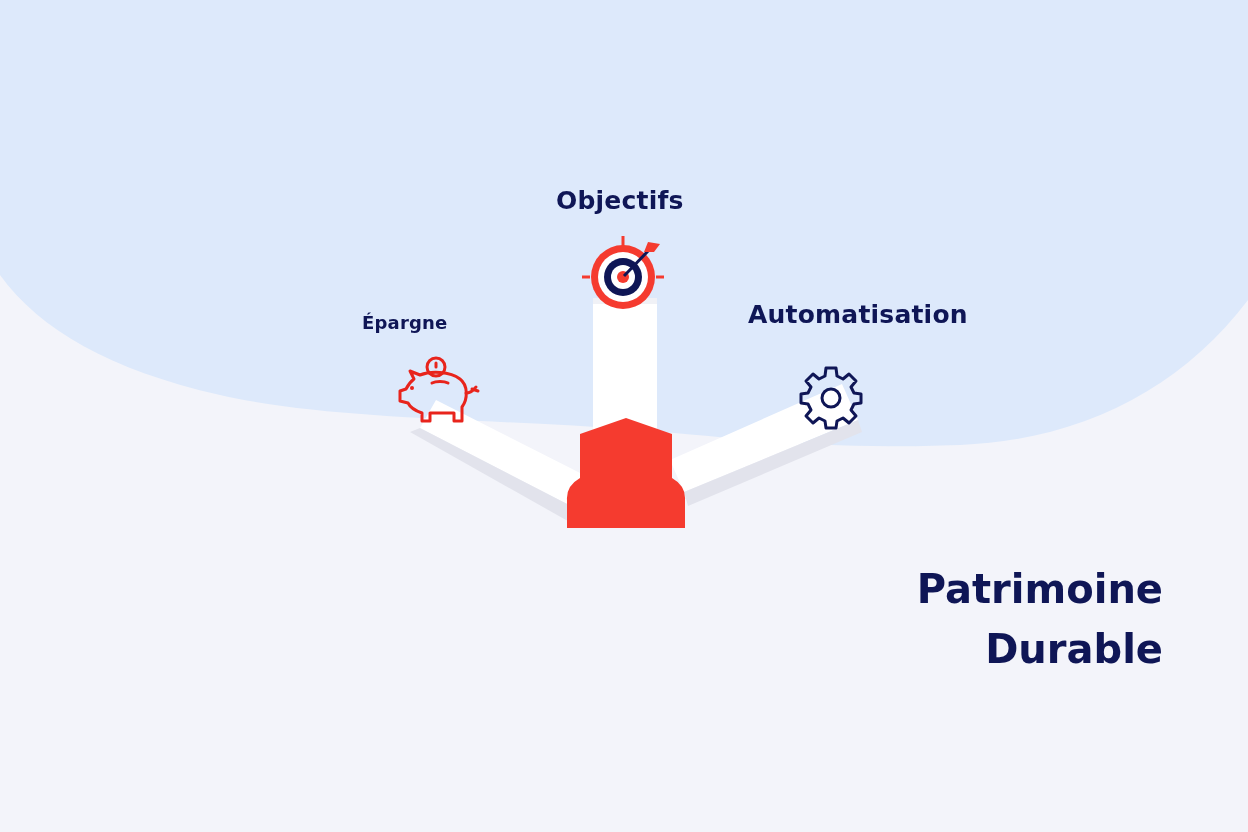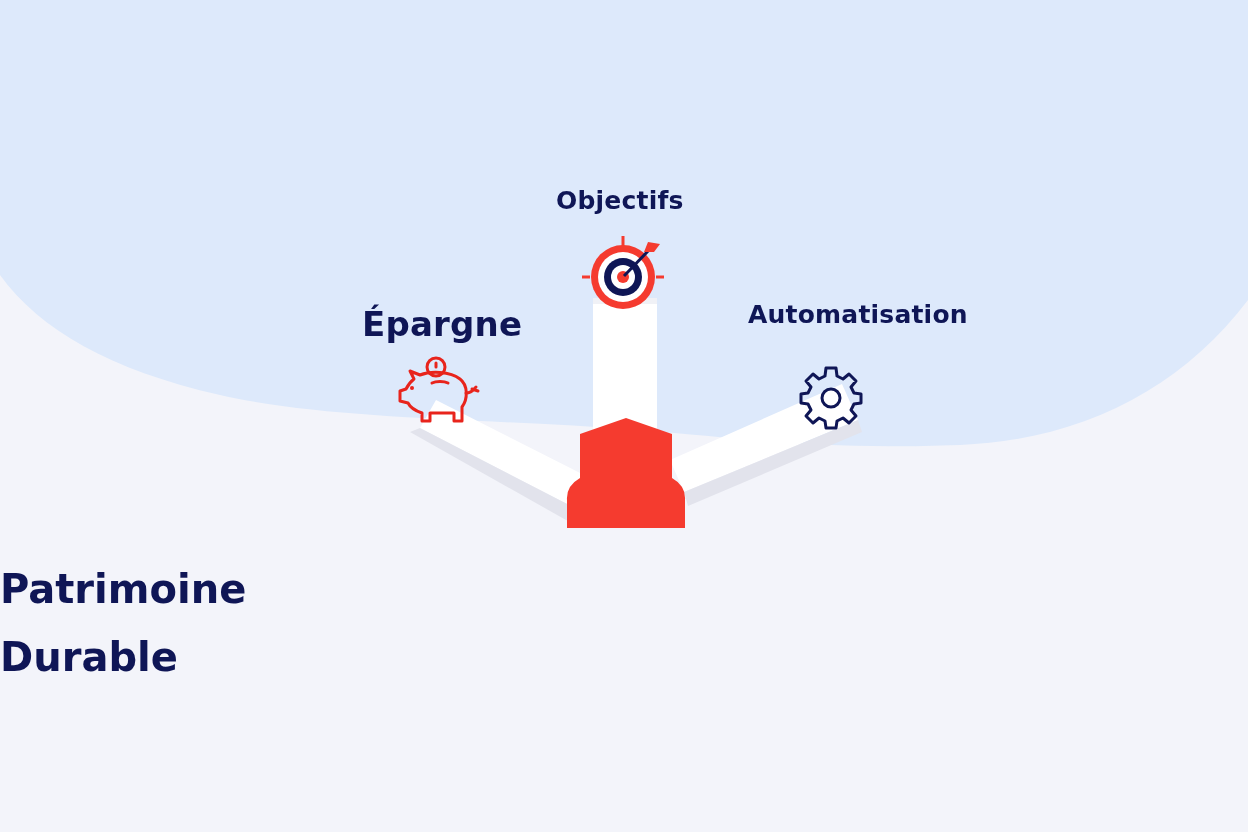--- a/index.html
+++ b/index.html
@@ -1,24 +1,24 @@
 <!DOCTYPE html>
 <html><head>
 <meta charset="utf-8">
 <style>
   html,body{margin:0;padding:0;}
   body{width:1248px;height:832px;overflow:hidden;background:#f3f4fa;position:relative;font-family:"DejaVu Sans","Liberation Sans",sans-serif;}
   .bg{position:absolute;left:0;top:0;width:1248px;height:832px;}
   .label{position:absolute;color:#0f1656;font-weight:bold;white-space:nowrap;letter-spacing:0.2px;}
   .lbl-obj{left:556px;top:186px;font-size:25px;}
-  .lbl-epa{left:362px;top:304px;font-size:34px;}
+  .lbl-epa{left:362px;top:312px;font-size:18px;}
   .lbl-aut{left:748px;top:300px;font-size:25px;}
-  .title{position:absolute;left:0;width:1163px;text-align:left;color:#0f1656;font-weight:bold;font-size:40px;line-height:54px;}
+  .title{position:absolute;left:0;width:1163px;text-align:right;color:#0f1656;font-weight:bold;font-size:40px;line-height:54px;}
   .t1{top:562px;}
-  .t2{top:622px;margin-top:8px;}
+  .t2{top:622px;}
   .icon{position:absolute;}
 </style>
 </head>
 <body>
 
 <svg class="bg" width="1248" height="832" viewBox="0 0 1248 832">
 
   <path d="M0,0 L1248,0 L1248,300 C1180,390 1080,440 960,445 C820,450 760,440 640,430 C480,418 330,420 220,395 C110,370 40,330 0,275 Z" fill="#dde9fb"></path>
 
   <g>

